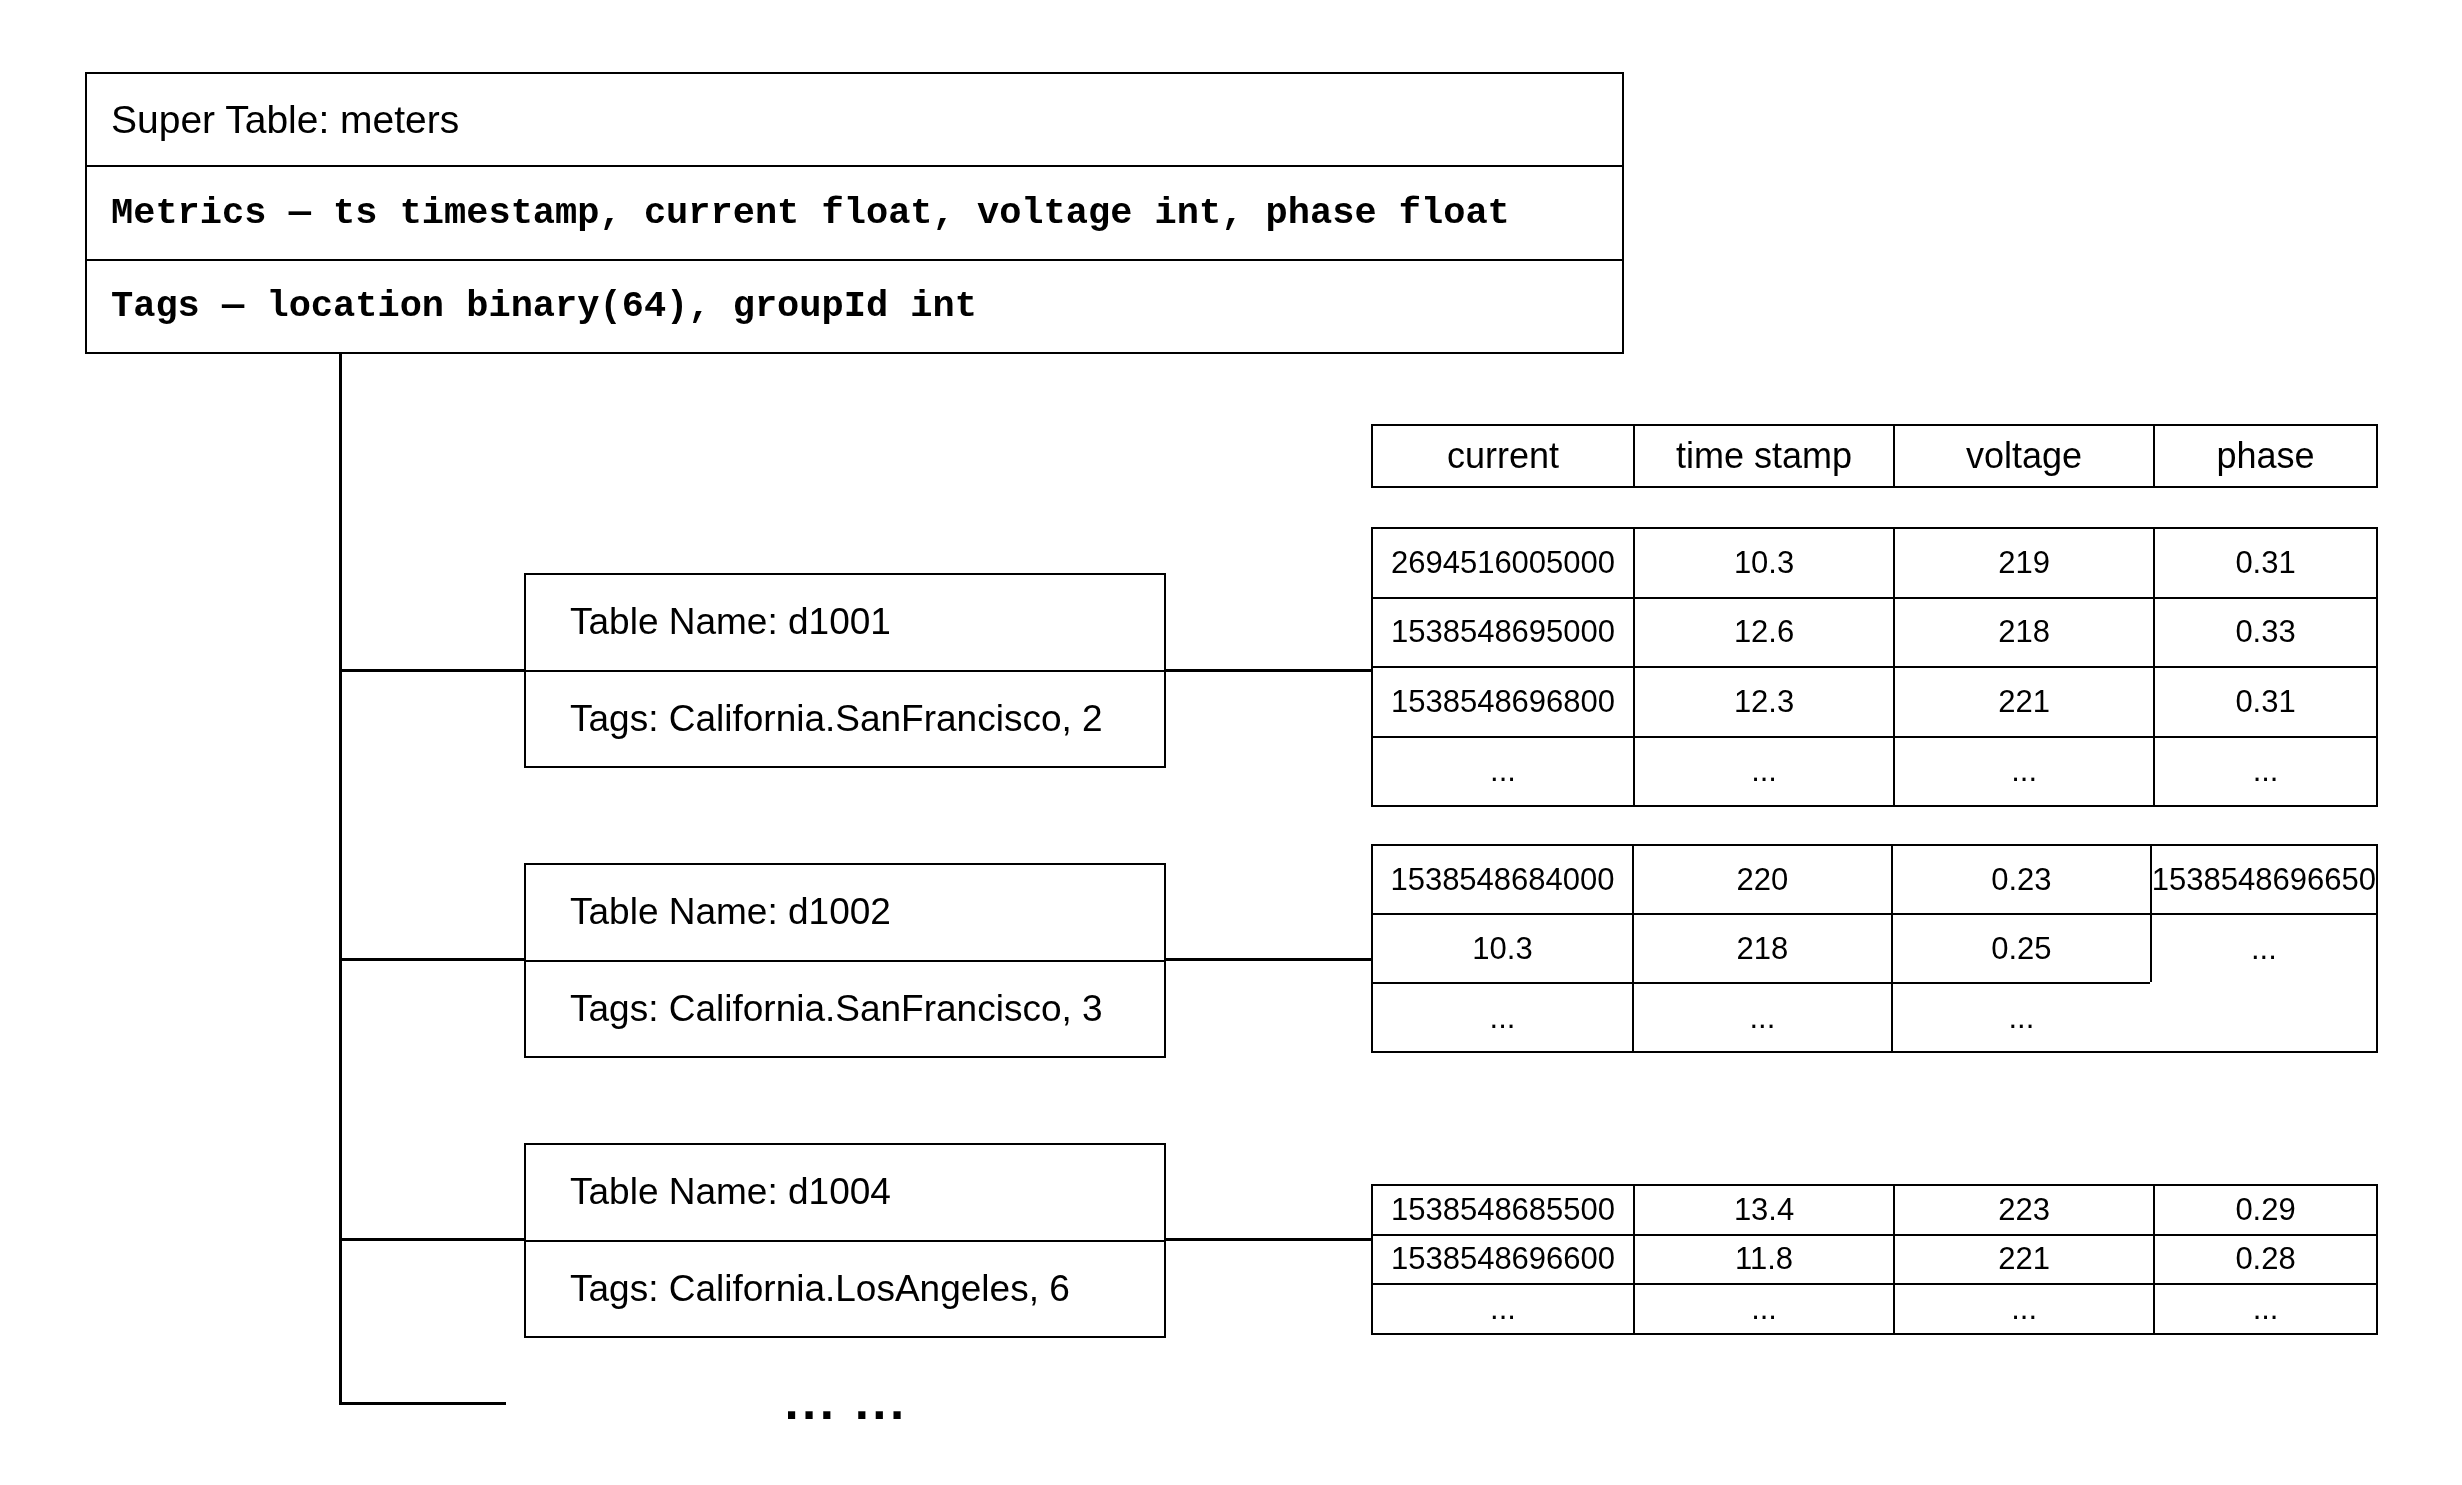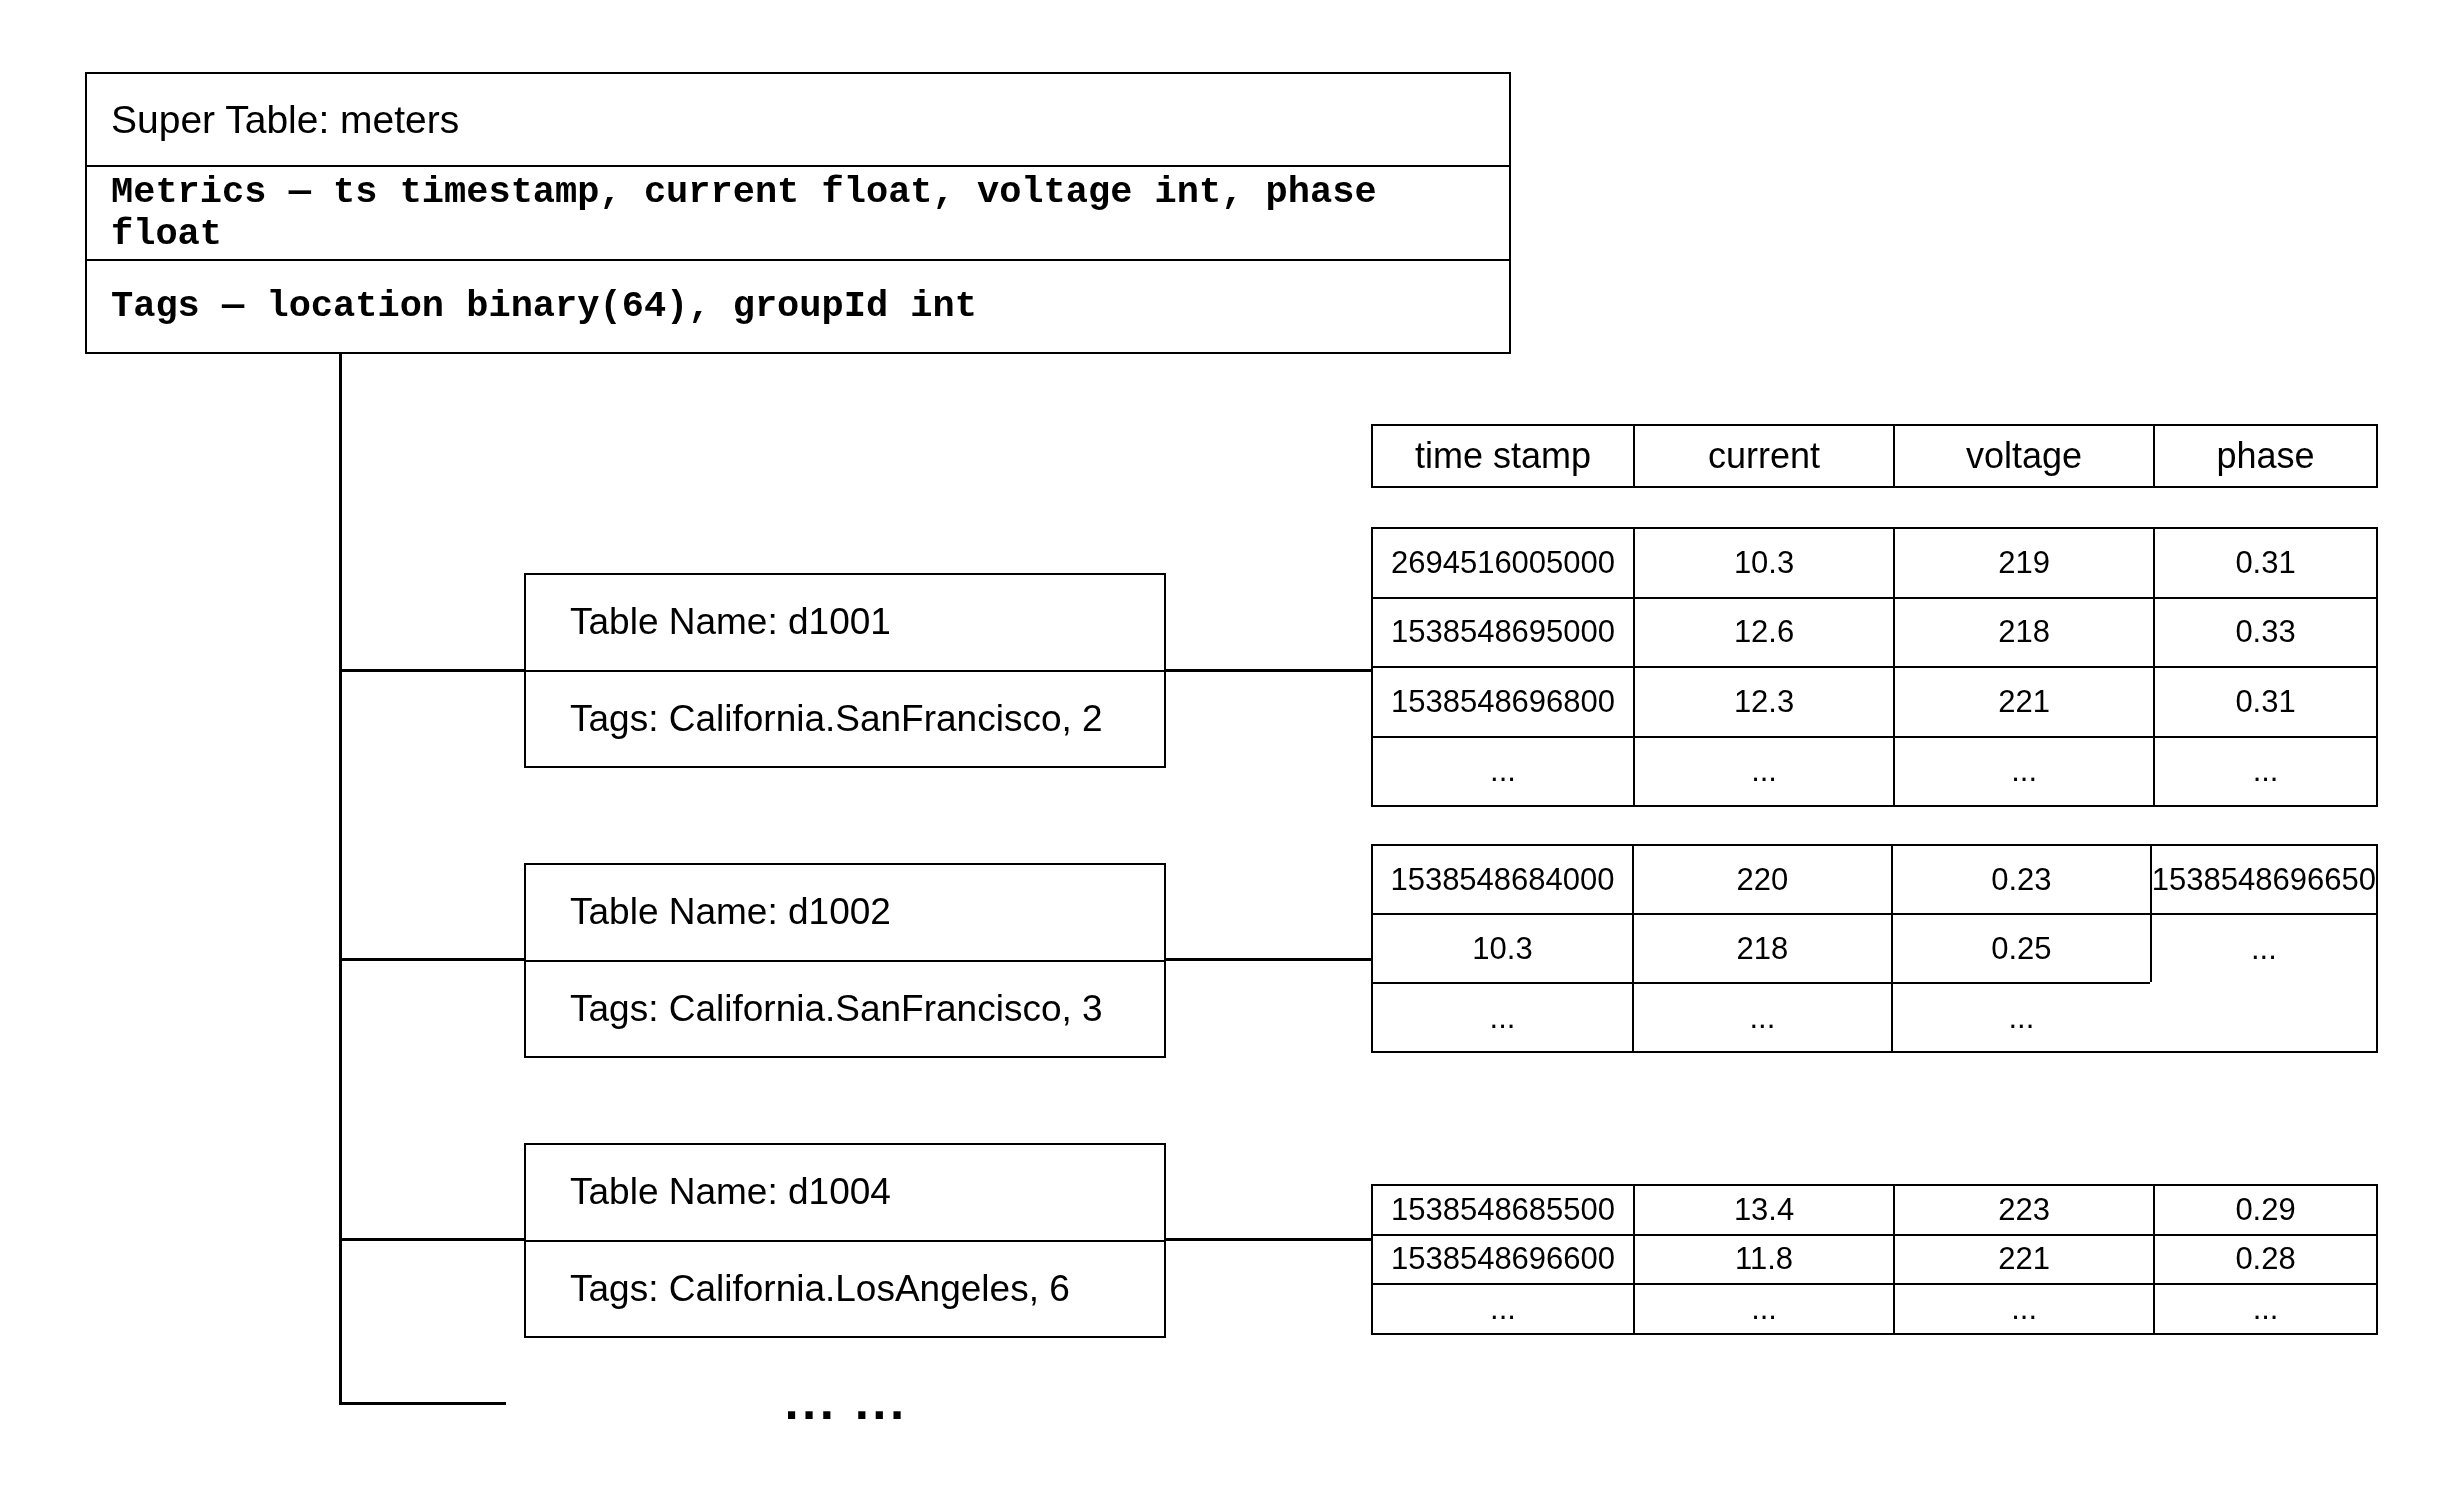--- a/index.html
+++ b/index.html
@@ -14,21 +14,21 @@
     background: #ffffff;
     font-family: "Liberation Sans", sans-serif;
     color: #000000;
     overflow: hidden;
   }
 
   
   .super-box {
     position: absolute;
     left: 85px; top: 72px;
-    width: 1426px; height: 282px;
+    width: 1539px; height: 282px;
     border: 2.5px solid #000;
     box-sizing: border-box;
     display: flex;
     flex-direction: column;
   }
   .super-row {
     flex: 1 1 0;
     display: flex;
     align-items: center;
     padding-left: 24px;
@@ -130,22 +130,22 @@
   <div class="sub-box" style="top:863px;">
     <div class="sub-row">Table Name: d1002</div>
     <div class="sub-row">Tags: California.SanFrancisco, 3</div>
   </div>
   <div class="sub-box" style="top:1143px;">
     <div class="sub-row">Table Name: d1004</div>
     <div class="sub-row">Tags: California.LosAngeles, 6</div>
   </div>
 
   <div class="dtable" style="top:424px; height:64px;">
+    <div class="dcell hdr">current</div>
     <div class="dcell hdr">time stamp</div>
-    <div class="dcell hdr">current</div>
     <div class="dcell hdr">voltage</div>
     <div class="dcell hdr">phase</div>
   </div>
 
   <div class="dtable" style="top:527px; height:280px;">
     <div class="dcell">2694516005000</div>
     <div class="dcell">10.3</div>
     <div class="dcell">219</div>
     <div class="dcell">0.31</div>
     <div class="dcell">1538548695000</div>

